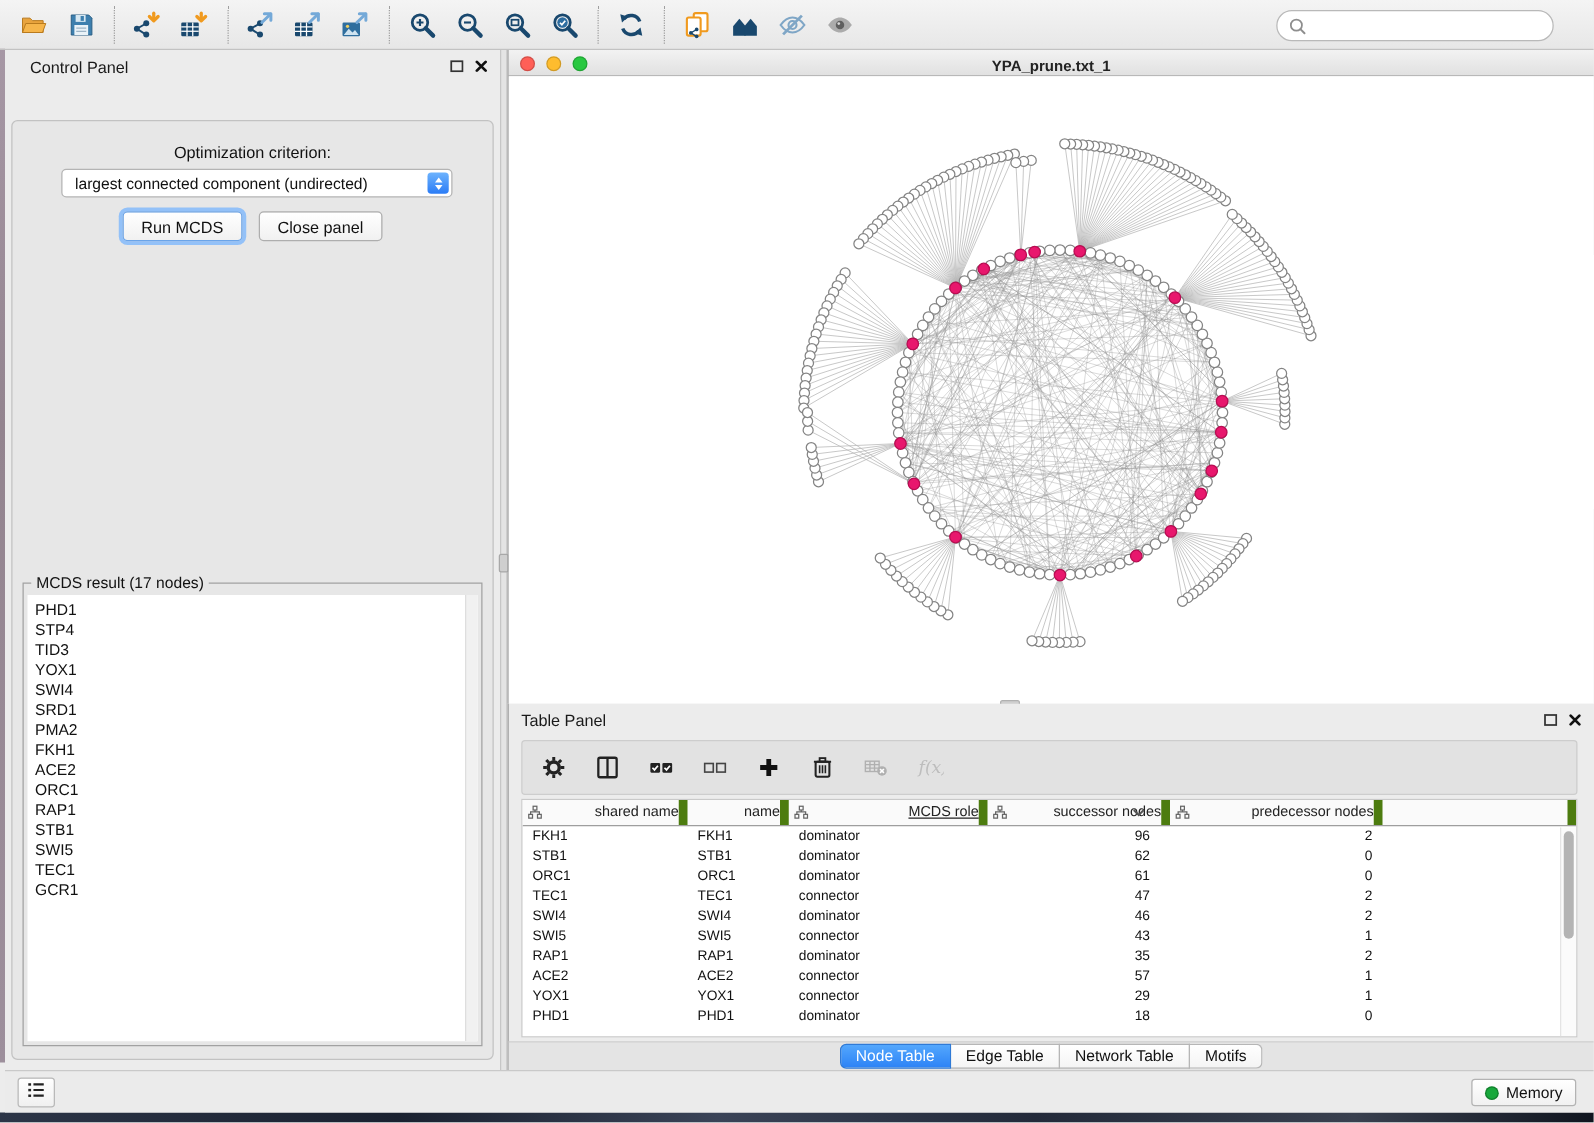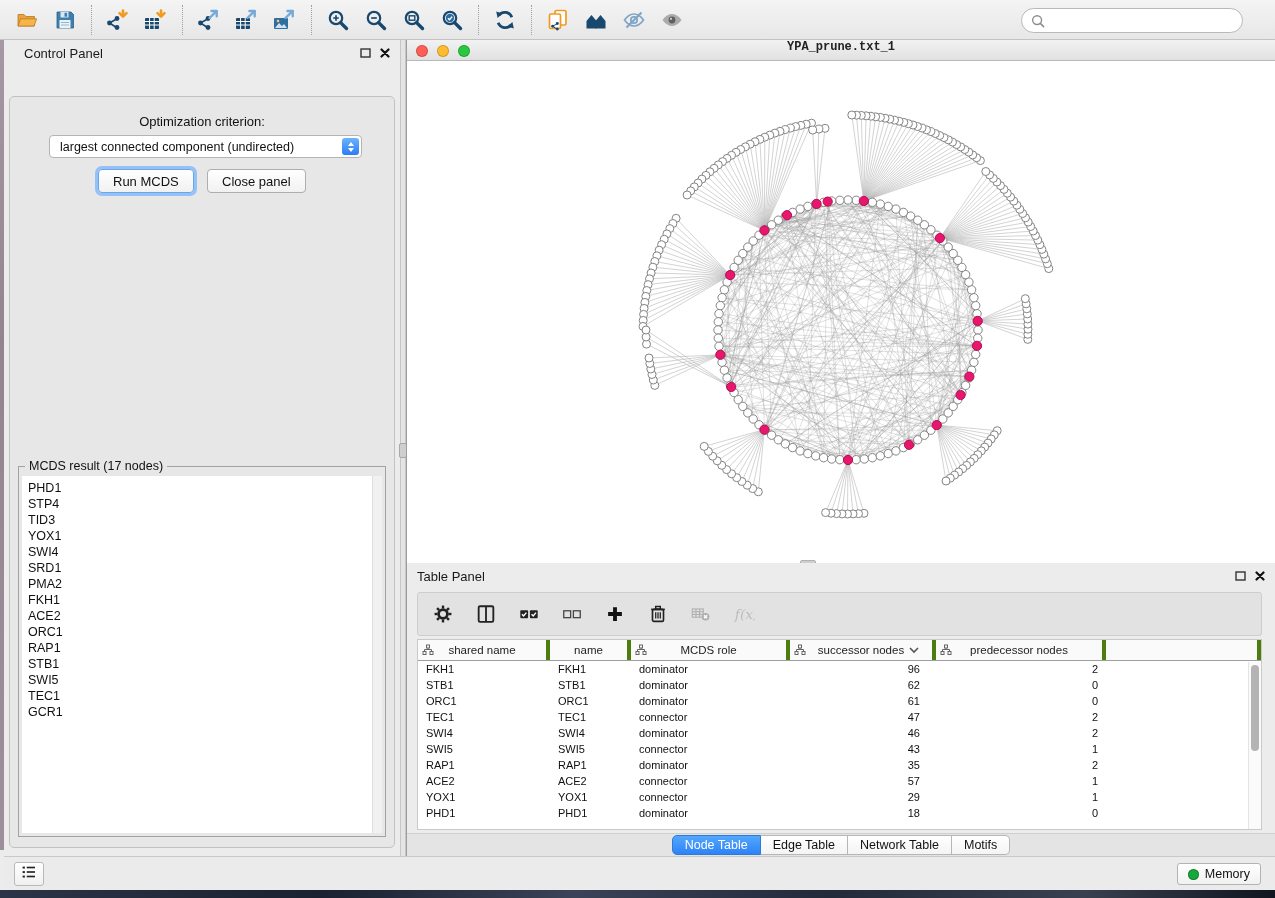--- a/index.html
+++ b/index.html
@@ -57,36 +57,36 @@
   #mcds-scroll { position:absolute; right:0; top:0; bottom:0; width:10px; background:#f1f1f1; border-left:1px solid #dedede; }
 
   
   #v-splitter { left:400px; top:40px; width:6px; height:816px; background:#e4e4e4; border-left:1px solid #c6c6c6; border-right:1px solid #c6c6c6; }
   #v-splitter-handle { left:399px; top:443px; width:8px; height:15px; background:#cfcfcf; border:1px solid #a8a8a8; border-radius:2px; cursor:col-resize; }
   #h-splitter-handle { left:800px; top:560px; width:16px; height:6px; background:#cfcfcf; border:1px solid #b0b0b0; border-radius:2px; cursor:row-resize; }
 
   
   #network-window { left:406px; top:40px; width:869px; height:523px; border-left:1px solid #9c9c9c; }
   #net-titlebar { height:21px; background:linear-gradient(#f2f2f2,#e1e1e1); border-bottom:1px solid #b8b8b8;
-    position:relative; display:flex; align-items:flex-start; justify-content:center;font-family:Liberation Mono, monospace; }
+    position:relative; display:flex; align-items:flex-end; justify-content:center; }
   #net-title { font-size:12px; font-weight:700; color:#222; }
   .lights { position:absolute; left:9px; top:5px; display:flex; gap:9px; }
   .light { width:12px; height:12px; border-radius:50%; box-shadow:inset 0 0 0 1px rgba(0,0,0,.18); cursor:pointer; }
   #net-canvas { position:relative; width:869px; height:502px; background:#fff; }
 
   
   #table-panel { left:406px; top:563px; width:869px; height:293px; background:#ececec; border-left:1px solid #9c9c9c; }
   #tp-toolbar { position:absolute; left:10px; top:29px; width:845px; height:44px; background:#e2e2e2;
     border:1px solid #cdcdcd; border-radius:3px; display:flex; align-items:center; padding-left:12px; gap:17px; }
   .tpb { width:26px; height:26px; border:none; background:transparent; display:flex; align-items:center; justify-content:center; cursor:pointer; }
   .tpb.disabled { cursor:default; }
   #tp-table { position:absolute; left:10px; top:76px; width:845px; height:191px; background:#fff; border:1px solid #c9c9c9; overflow:hidden; }
   #tp-head { display:flex; height:21px; background:#fafafa; border-bottom:1px solid #9e9e9e; }
-  .th { position:relative; display:flex; align-items:center; justify-content:center; font-size:11.5px;
-    color:#222; border-right:4px solid #4d7c0f; cursor:pointer; }
+  .th { position:relative; display:flex; align-items:center; justify-content:flex-end; font-size:11.5px;
+    color:#222; border-right:7px solid #4d7c0f; cursor:pointer; }
   .th-fill { flex:1; }
   .th-ic { position:absolute; left:4px; top:4px; display:flex; }
   .th-ch { position:absolute; right:13px; top:7px; display:flex; }
   .trow { display:flex; height:16px; cursor:default; }
   .td { font-size:11px; line-height:16px; padding-left:8px; white-space:nowrap; overflow:hidden; }
   .td.num { text-align:right; padding-left:0; }
   .trow .td:nth-child(4) { padding-right:16px; }
   .trow .td:nth-child(5) { padding-right:8px; }
   #tp-scroll { position:absolute; right:0; top:22px; bottom:0; width:13px; background:#fbfbfb; border-left:1px solid #e4e4e4; }
   #tp-thumb { position:absolute; left:2px; top:3px; width:8px; height:86px; background:#b4b4b4; border-radius:4px; cursor:pointer; }
@@ -1310,21 +1310,21 @@
                 <rect x="8" y="7.5" width="3" height="3"></rect>
                 <path d="M6 4v1.5M2.5 7.5v-2h7v2"></path>
               </g>
             </svg>
           </span>
           <span class="th-label">shared name</span>
         </div>
         <div class="th" style="width: 81px;">
           <span class="th-label">name</span>
         </div>
-        <div class="th" style="width: 159px;">
+        <div class="th" style="width: 159px; text-decoration: underline;">
           <span class="th-ic">
             <svg width="12" height="12" viewBox="0 0 12 12">
               <g fill="none" stroke="#666" stroke-width="1">
                 <rect x="4.5" y="1" width="3" height="3"></rect>
                 <rect x="1" y="7.5" width="3" height="3"></rect>
                 <rect x="8" y="7.5" width="3" height="3"></rect>
                 <path d="M6 4v1.5M2.5 7.5v-2h7v2"></path>
               </g>
             </svg>
           </span>

